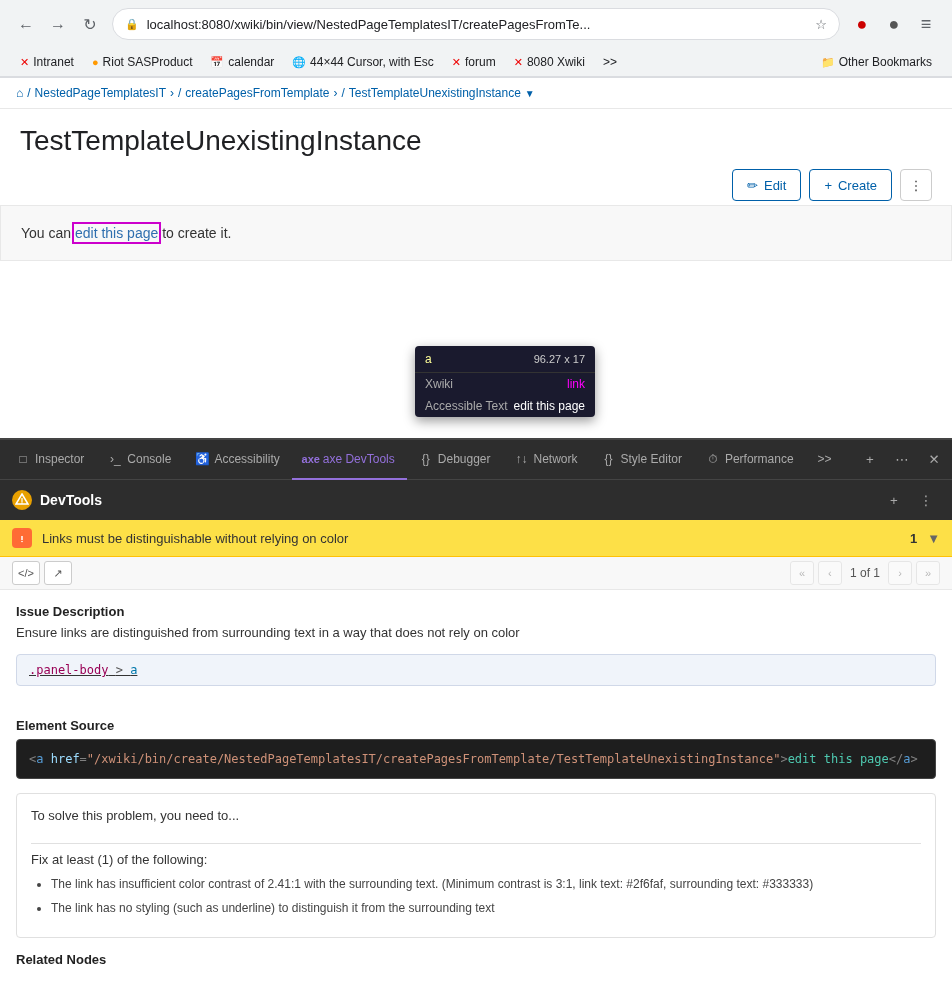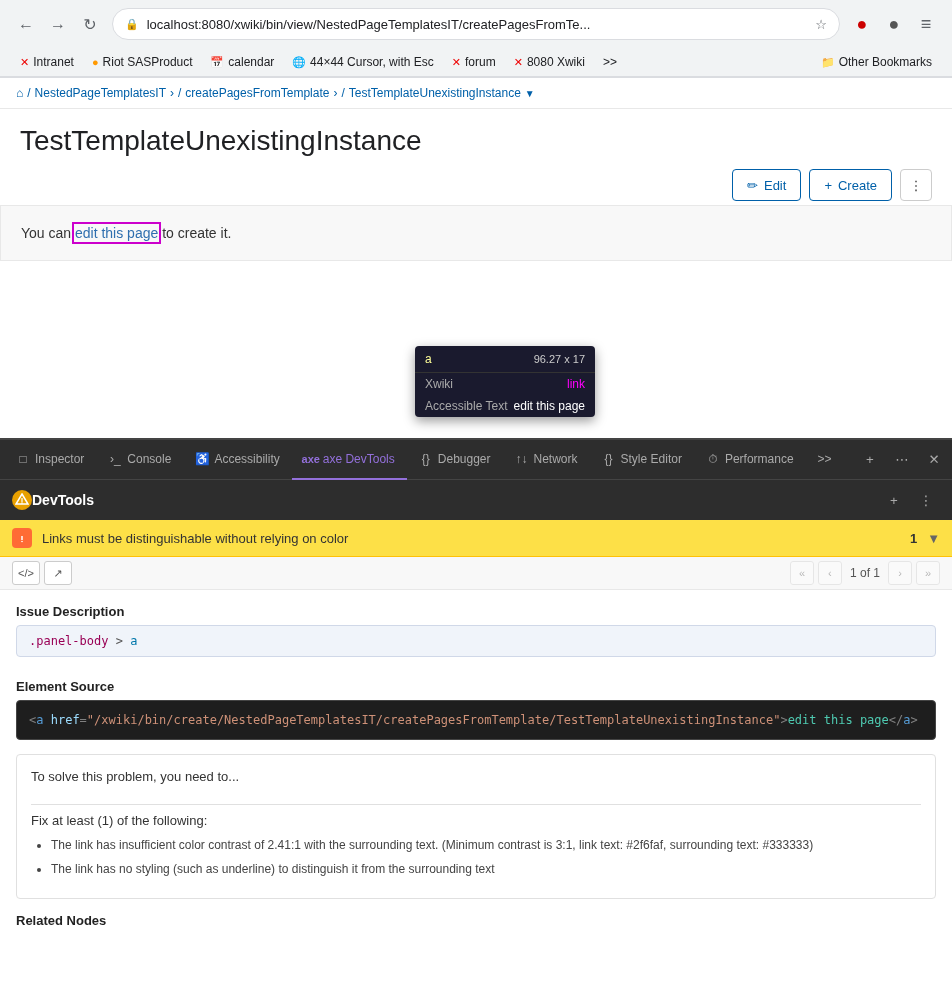--- a/index.html
+++ b/index.html
@@ -48,42 +48,42 @@
     .devtools { position: absolute; bottom: 0; left: 0; right: 0; height: 570px; background: #1e1e1e; color: #d4d4d4; border-top: 2px solid #444; display: flex; flex-direction: column; }
     .devtools-tabs { display: flex; align-items: center; background: #2d2d2d; border-bottom: 1px solid #444; height: 40px; padding: 0 4px; }
     .devtools-tab { display: flex; align-items: center; gap: 5px; padding: 0 12px; height: 40px; cursor: pointer; font-size: 12px; color: #aaa; border-bottom: 2px solid transparent; white-space: nowrap; }
     .devtools-tab.active { color: #fff; border-bottom-color: #4d9de0; }
     .devtools-tab .tab-icon { width: 14px; height: 14px; display: flex; align-items: center; justify-content: center; }
     .devtools-tab-end { display: flex; align-items: center; gap: 4px; margin-left: auto; }
     .devtools-end-btn { width: 28px; height: 28px; background: none; border: none; color: #aaa; cursor: pointer; border-radius: 4px; display: flex; align-items: center; justify-content: center; }
 
     
     .devtools-body { flex: 1; overflow: hidden; display: flex; flex-direction: column; background: #fff; color: #333; }
-    .devtools-header { display: flex; align-items: center; background: #2d2d2d; padding: 6px 12px; }
+    .devtools-header { display: flex; align-items: center; background: #2d2d2d; padding: 6px 12px; gap: 8px; }
     .devtools-logo { width: 20px; height: 20px; background: #e8a000; border-radius: 50%; display: flex; align-items: center; justify-content: center; font-size: 10px; color: #fff; font-weight: bold; }
     .devtools-title { color: #fff; font-size: 14px; font-weight: 600; }
     .devtools-header-right { margin-left: auto; display: flex; gap: 4px; }
 
     .issue-bar { display: flex; align-items: center; background: #fde047; border-bottom: 1px solid #ffc107; padding: 8px 12px; gap: 10px; }
     .issue-icon { width: 20px; height: 20px; background: #ff6b35; border-radius: 4px; display: flex; align-items: center; justify-content: center; color: #fff; font-size: 11px; font-weight: bold; }
     .issue-text { flex: 1; font-size: 13px; color: #333; font-weight: 500; }
     .issue-count { font-size: 13px; color: #333; font-weight: 600; }
     .issue-expand { color: #666; }
 
     .pagination-bar { display: flex; align-items: center; justify-content: flex-end; padding: 4px 12px; border-bottom: 1px solid #e8e8e8; background: #f8f8f8; gap: 4px; }
     .pag-btn { width: 24px; height: 24px; border: 1px solid #ccc; background: #fff; border-radius: 3px; cursor: pointer; display: flex; align-items: center; justify-content: center; font-size: 11px; color: #555; }
     .pag-btn:disabled, .pag-btn.disabled { opacity: 0.4; cursor: default; }
     .pag-info { font-size: 12px; color: #555; padding: 0 4px; }
     .code-btn { width: 28px; height: 24px; border: 1px solid #ccc; background: #fff; border-radius: 3px; cursor: pointer; font-size: 11px; color: #555; display: flex; align-items: center; justify-content: center; }
 
     .detail-area { flex: 1; overflow-y: auto; padding: 14px 16px; background: #fff; }
     .section-title { font-size: 13px; font-weight: 700; color: #222; margin-bottom: 6px; }
     .section-desc { font-size: 13px; color: #333; margin-bottom: 14px; }
 
-    .location-box { background: #f0f4fa; border: 1px solid #d0d8e8; border-radius: 4px; padding: 8px 12px; font-family: monospace; font-size: 12px; color: #333; margin-bottom: 22px; }
+    .location-box { background: #f0f4fa; border: 1px solid #d0d8e8; border-radius: 4px; padding: 8px 12px; font-family: monospace; font-size: 12px; color: #333; margin-bottom: 32px; text-decoration: underline; }
     .location-box .css-sel { color: #905; }
     .location-box .css-arrow { color: #555; }
     .location-box .css-tag { color: #07a; }
 
     .source-box { background: #1e1e1e; border: 1px solid #444; border-radius: 4px; padding: 10px 12px; font-family: monospace; font-size: 12px; color: #d4d4d4; margin-bottom: 14px; line-height: 1.5; word-break: break-all; }
     .source-box .tag-bracket { color: #808080; }
     .source-box .tag-name { color: #569cd6; }
     .source-box .attr-name { color: #9cdcfe; }
     .source-box .attr-val { color: #ce9178; }
     .source-box .tag-content { color: #4ec9b0; }
@@ -316,20 +316,21 @@
         <span>›</span>
       </button>
       <button class="pag-btn disabled">
         <span>»</span>
       </button>
     </div>
 
     <div class="detail-area">
 
       <div class="section-title">Issue Description</div>
+      <div class="section-desc">Ensure links are distinguished from surrounding text in a way that does not rely on color</div>
 
       <div class="location-box">
         <span class="css-sel">.panel-body</span>
         <span class="css-arrow"> &gt; </span>
         <span class="css-tag">a</span>
       </div>
 
       <div class="section-title">Element Source</div>
       <div class="source-box">
         <span class="tag-bracket">&lt;</span><span class="tag-name">a</span>

